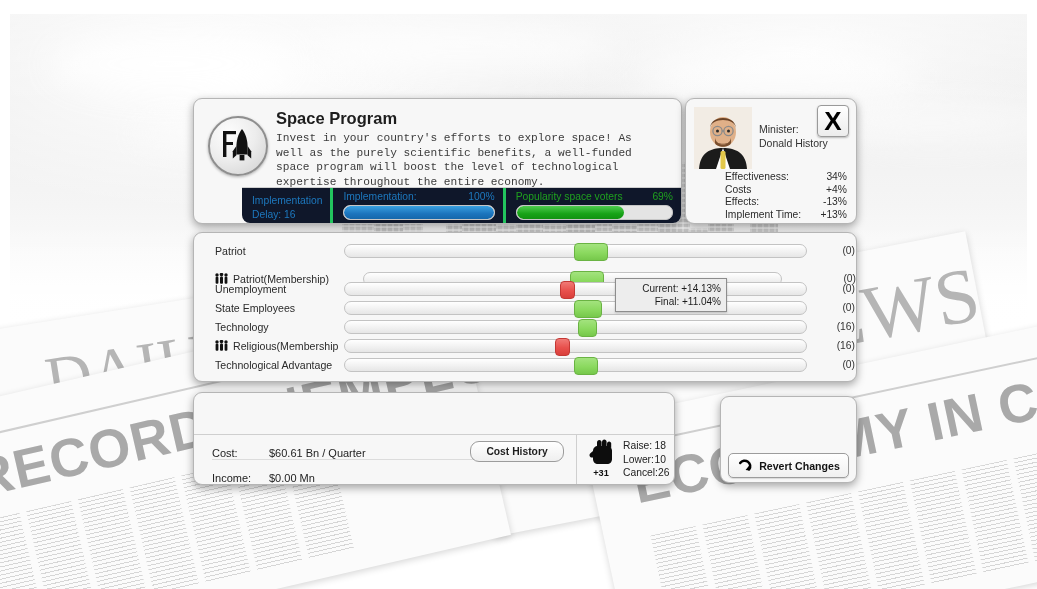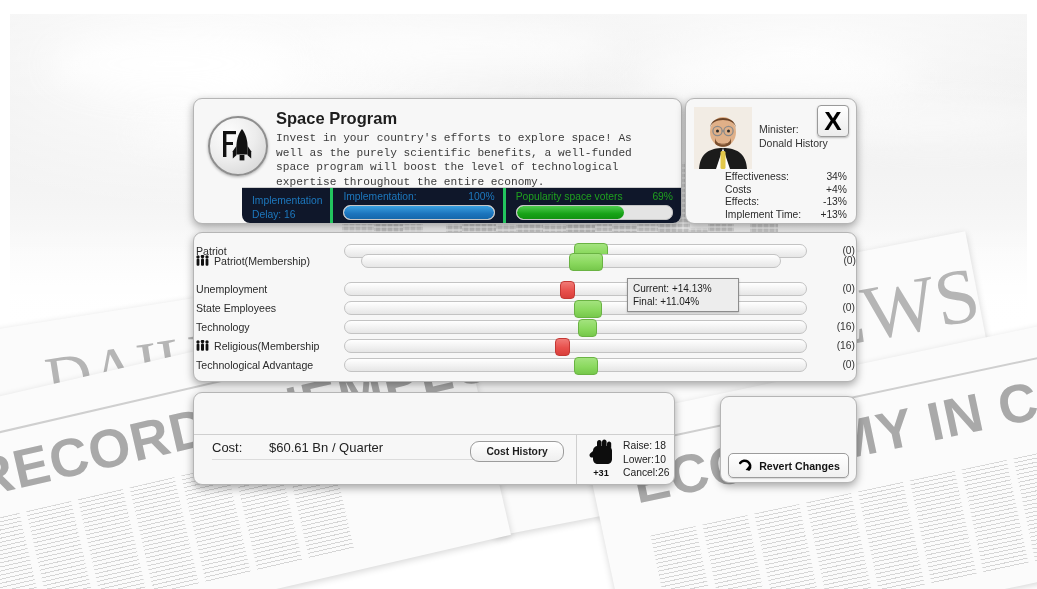--- a/index.html
+++ b/index.html
@@ -79,21 +79,21 @@
     display:flex;align-items:center;justify-content:center;font-size:26px;font-weight:bold;line-height:1;color:#000;
     box-shadow:0 1px 2px rgba(0,0,0,.25);
   }
   .mtitle{position:absolute;left:73px;top:24px;font-size:10.5px;line-height:13.5px;color:#333;}
   .mstats{position:absolute;left:8px;right:9px;top:72px;font-size:10.3px;color:#2b2b2b;}
   .mstats .row{display:flex;justify-content:space-between;line-height:12.6px;padding-left:31px;}
 
   
   #effects-panel{left:193px;top:232px;width:662px;height:148px;}
   .efrow{position:absolute;left:0;right:0;height:19px;display:flex;align-items:center;}
-  .eflabel{width:150px;padding-left:2px;box-sizing:border-box;font-size:10.6px;color:#2a2a2a;display:flex;align-items:center;gap:5px;}
+  .eflabel{width:150px;padding-left:21px;box-sizing:border-box;font-size:10.6px;color:#2a2a2a;display:flex;align-items:center;gap:5px;}
   .people-icon{display:inline-block;width:13px;height:11px;flex:none;}
   .eftrack{position:relative;width:461px;height:12px;border-radius:7px;
     background:linear-gradient(180deg,#ffffff 0%,#f4f4f4 45%,#e6e6e6 100%);border:1px solid #c3c3c3;}
   .efmark{position:absolute;top:-2px;height:16px;border-radius:4px;}
   .efmark.pos{background:linear-gradient(180deg,#a3e37e 0%,#8bd95f 55%,#76c84b 100%);border:1px solid #6ab343;}
   .efmark.neg{background:linear-gradient(180deg,#f07a76 0%,#e8504c 55%,#d93f3b 100%);border:1px solid #c43834;}
   .efval{width:48px;text-align:right;font-size:10.3px;color:#333;}
   .tooltip{
     position:absolute;background:#ededed;border:1px solid #8d8d8d;padding:3px 5px;
     font-size:10px;line-height:13px;color:#1c1c1c;width:100px;box-shadow:0 1px 2px rgba(0,0,0,.2);
@@ -107,21 +107,21 @@
   .knob{position:absolute;top:7px;width:48px;height:30px;border-radius:9px;box-shadow:0 2px 3px rgba(0,0,0,.3);}
   .knob.ghost{background:rgba(195,195,195,.75);border:1px solid rgba(170,170,170,.8);}
   .knob.live{background:linear-gradient(180deg,#49b0ec 0%,#1f8fdc 52%,#1a81c9 100%);border:1px solid #1670ae;}
   .knob .dots{position:absolute;inset:0;display:flex;align-items:center;justify-content:center;gap:5px;}
   .knob .dot{width:8px;height:8px;border-radius:50%;}
   .knob.ghost .dot{border:1px solid #b2b2b2;background:#c9c9c9;}
   .knob.live .dot{border:1px solid #1365a0;background:#2d9ce0;}
   .satlabel{position:absolute;left:413px;top:18px;font-size:10.3px;font-weight:bold;letter-spacing:.4px;color:#2b2b2b;}
   .costarea{position:absolute;left:0;right:0;top:41px;bottom:0;border-top:1px solid #cfcfcf;}
   .costcol{position:absolute;left:0;top:0;bottom:0;width:382px;border-right:1px solid #cfcfcf;}
-  .crow{position:absolute;left:18px;right:10px;height:24px;display:flex;align-items:center;font-size:13px;color:#222;}
+  .crow{position:absolute;left:18px;right:10px;height:24px;display:flex;align-items:flex-end;font-size:11px;color:#222;}
   .crow .k{width:57px;}
   .costhist{
     position:absolute;right:12px;top:6px;width:92px;height:19px;border:1px solid #9c9c9c;border-radius:9px;
     background:linear-gradient(180deg,#ffffff,#efefef);display:flex;align-items:center;justify-content:center;
     font-size:10.3px;font-weight:bold;color:#1e1e1e;
   }
   .midline{position:absolute;left:18px;width:346px;top:24px;height:1px;background:#dcdcdc;}
   .fistcol{position:absolute;left:383px;right:0;top:0;bottom:0;}
   .fistwrap{position:absolute;left:6px;top:2px;width:36px;text-align:center;}
   .fistnum{font-size:9.2px;font-weight:bold;color:#111;margin-top:-3px;}
@@ -314,21 +314,21 @@
     <div id="effects-rows">
         <div class="efrow" style="top: 8px;">
           <div class="eflabel">
             <span>Patriot</span>
           </div>
           <div class="eftrack">
             <div class="efmark pos" style="left:calc(50% - 2px);width:32px;"></div>
           </div>
           <div class="efval">(0)</div>
         </div>
-        <div class="efrow" style="top: 18px; gap: 31px;">
+        <div class="efrow" style="top: 36px; gap: 31px;">
           <div class="eflabel">
             <span class="people-icon"><svg viewBox="0 0 13 11" width="13" height="11">
                 <g fill="#111">
                   <circle cx="2" cy="2" r="1.7"></circle>
                   <rect x="0.6" y="3.8" width="2.8" height="7" rx="1"></rect>
                   <circle cx="6.5" cy="1.6" r="1.8"></circle>
                   <rect x="5" y="3.5" width="3" height="7.3" rx="1"></rect>
                   <circle cx="11" cy="2" r="1.7"></circle>
                   <rect x="9.6" y="3.8" width="2.8" height="7" rx="1"></rect>
                 </g>
@@ -389,32 +389,36 @@
         <div class="efrow" style="top: 122px;">
           <div class="eflabel">
             <span>Technological Advantage</span>
           </div>
           <div class="eftrack">
             <div class="efmark pos" style="left:calc(50% - 2px);width:22px;"></div>
           </div>
           <div class="efval">(0)</div>
         </div>
       </div>
-    <div class="tooltip" id="effects-tooltip" style="left:433px;top:45px;">Current: +14.13% Final: +11.04%</div>
+    <div class="tooltip" id="effects-tooltip" style="left:421px;top:45px;text-align:right;">Current: +14.13% Final: +11.04%</div>
   </div>
 
   <div class="panel" id="slider-panel">
 
     <div class="costarea">
       <div class="costcol">
         <div class="crow" style="top:0;">
           <span class="k">Cost:</span>
           <span>$60.61 Bn / Quarter</span>
         </div>
         <div class="midline"></div>
+        <div class="crow" style="top:25px;">
+          <span class="k">Income:</span>
+          <span>$0.00 Mn</span>
+        </div>
         <div class="costhist">Cost History</div>
       </div>
 
       <div class="fistcol">
         <div class="fistwrap">
           <svg width="30" height="30" viewBox="0 0 30 30">
             <g fill="#0d0d0d">
               <path d="M7 14 c0-3 2-5 5-5 l9 0 c3 0 5 2 5 5 l0 8 c0 3-2 5-5 5 l-9 0 c-3 0-5-2-5-5 z"></path>
               <path d="M11 9 l0-3.6 c0-1.3 1-2.4 2.3-2.4 1.3 0 2.3 1.1 2.3 2.4 l0 3.6 z"></path>
               <path d="M16 9 l0-4.2 c0-1.3 1-2.3 2.3-2.3 1.3 0 2.3 1 2.3 2.3 l0 4.2 z"></path>

